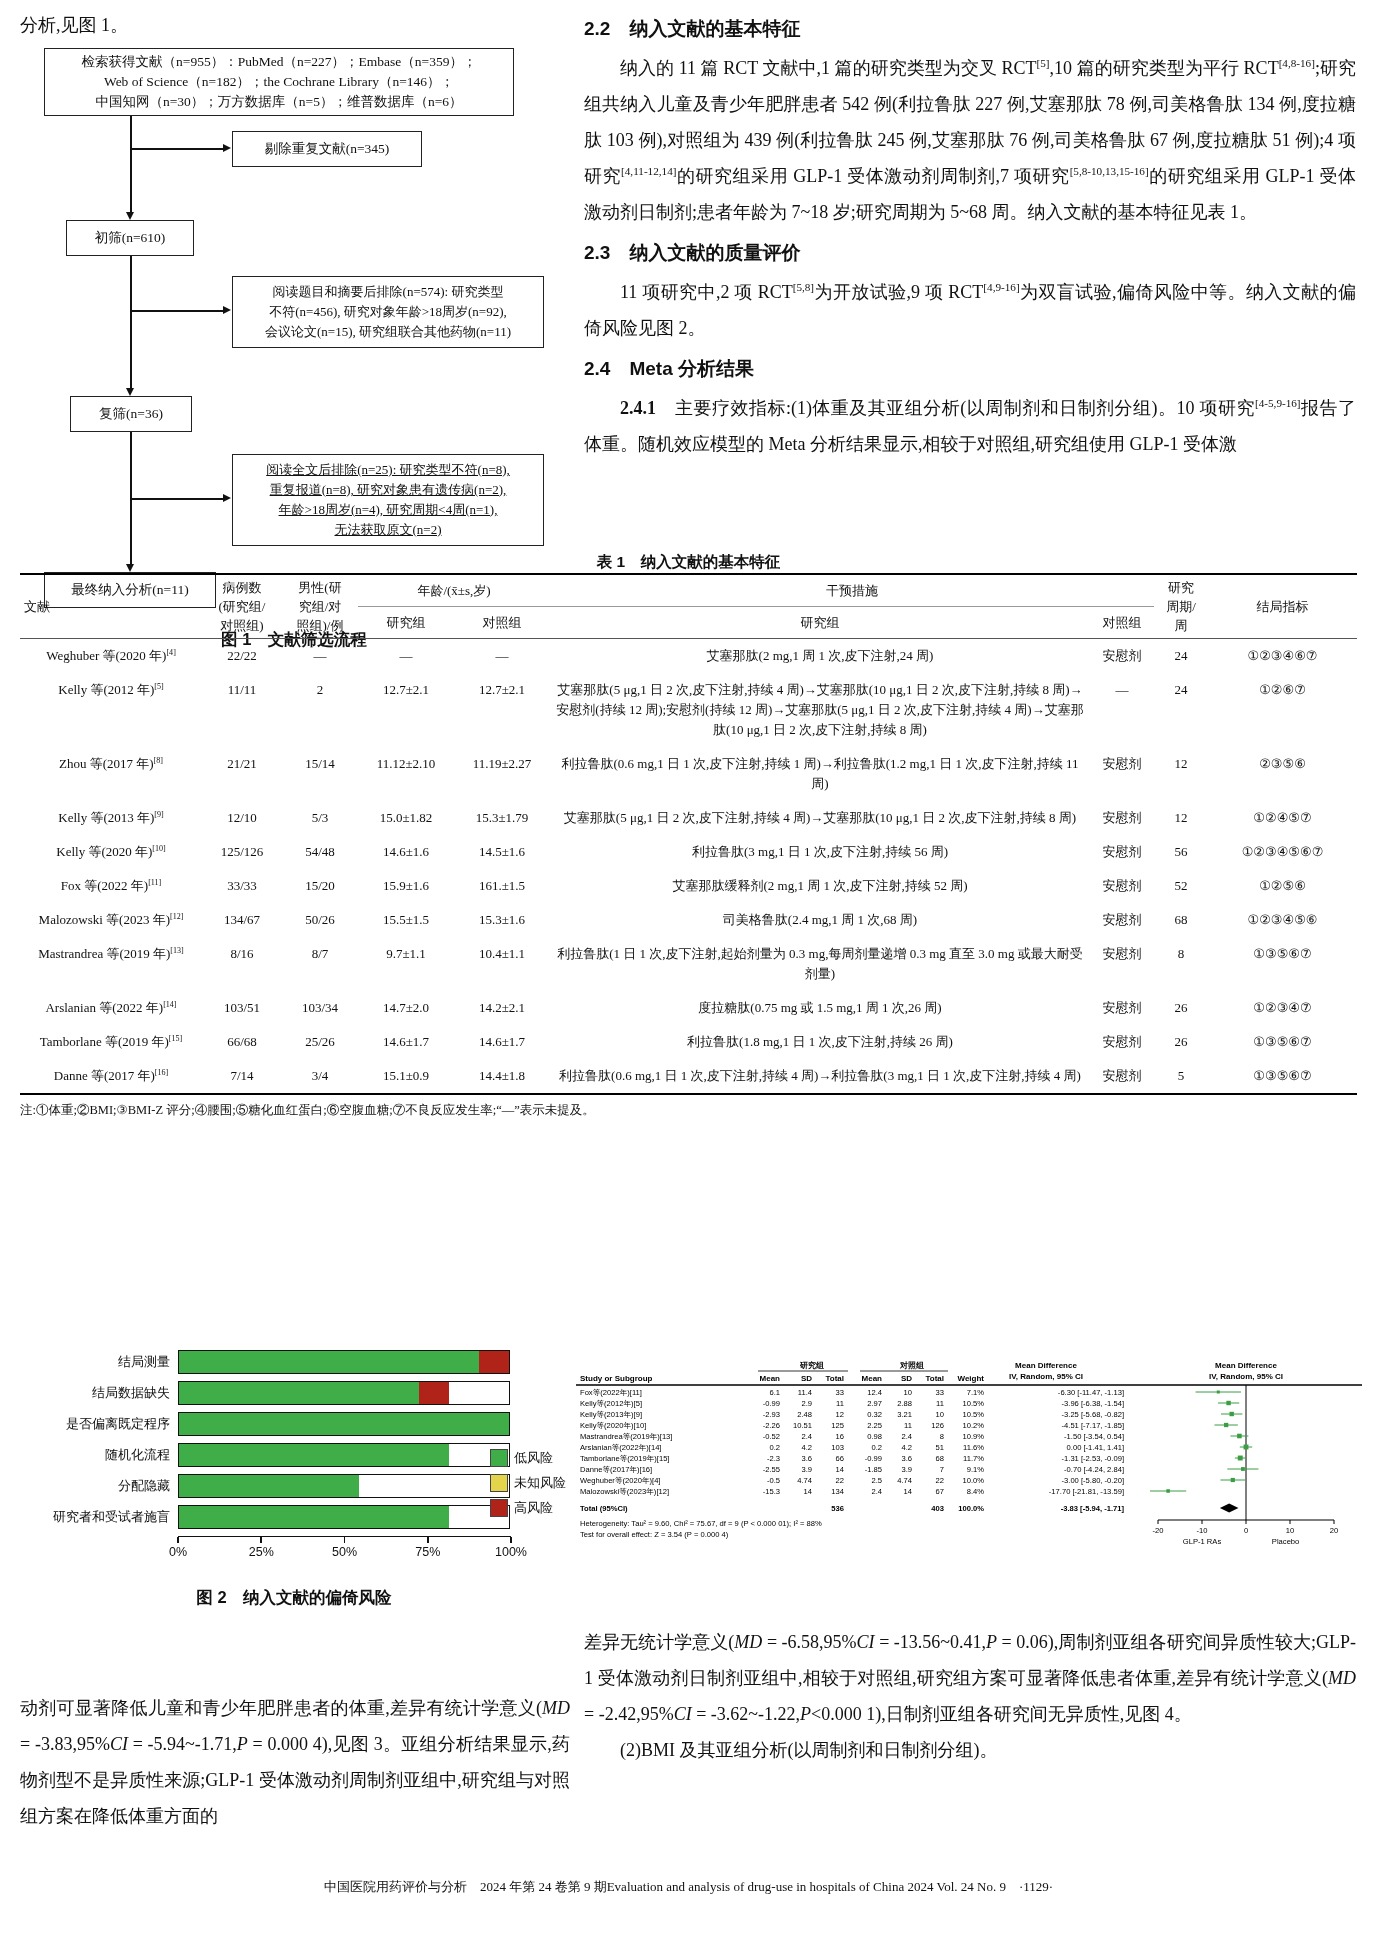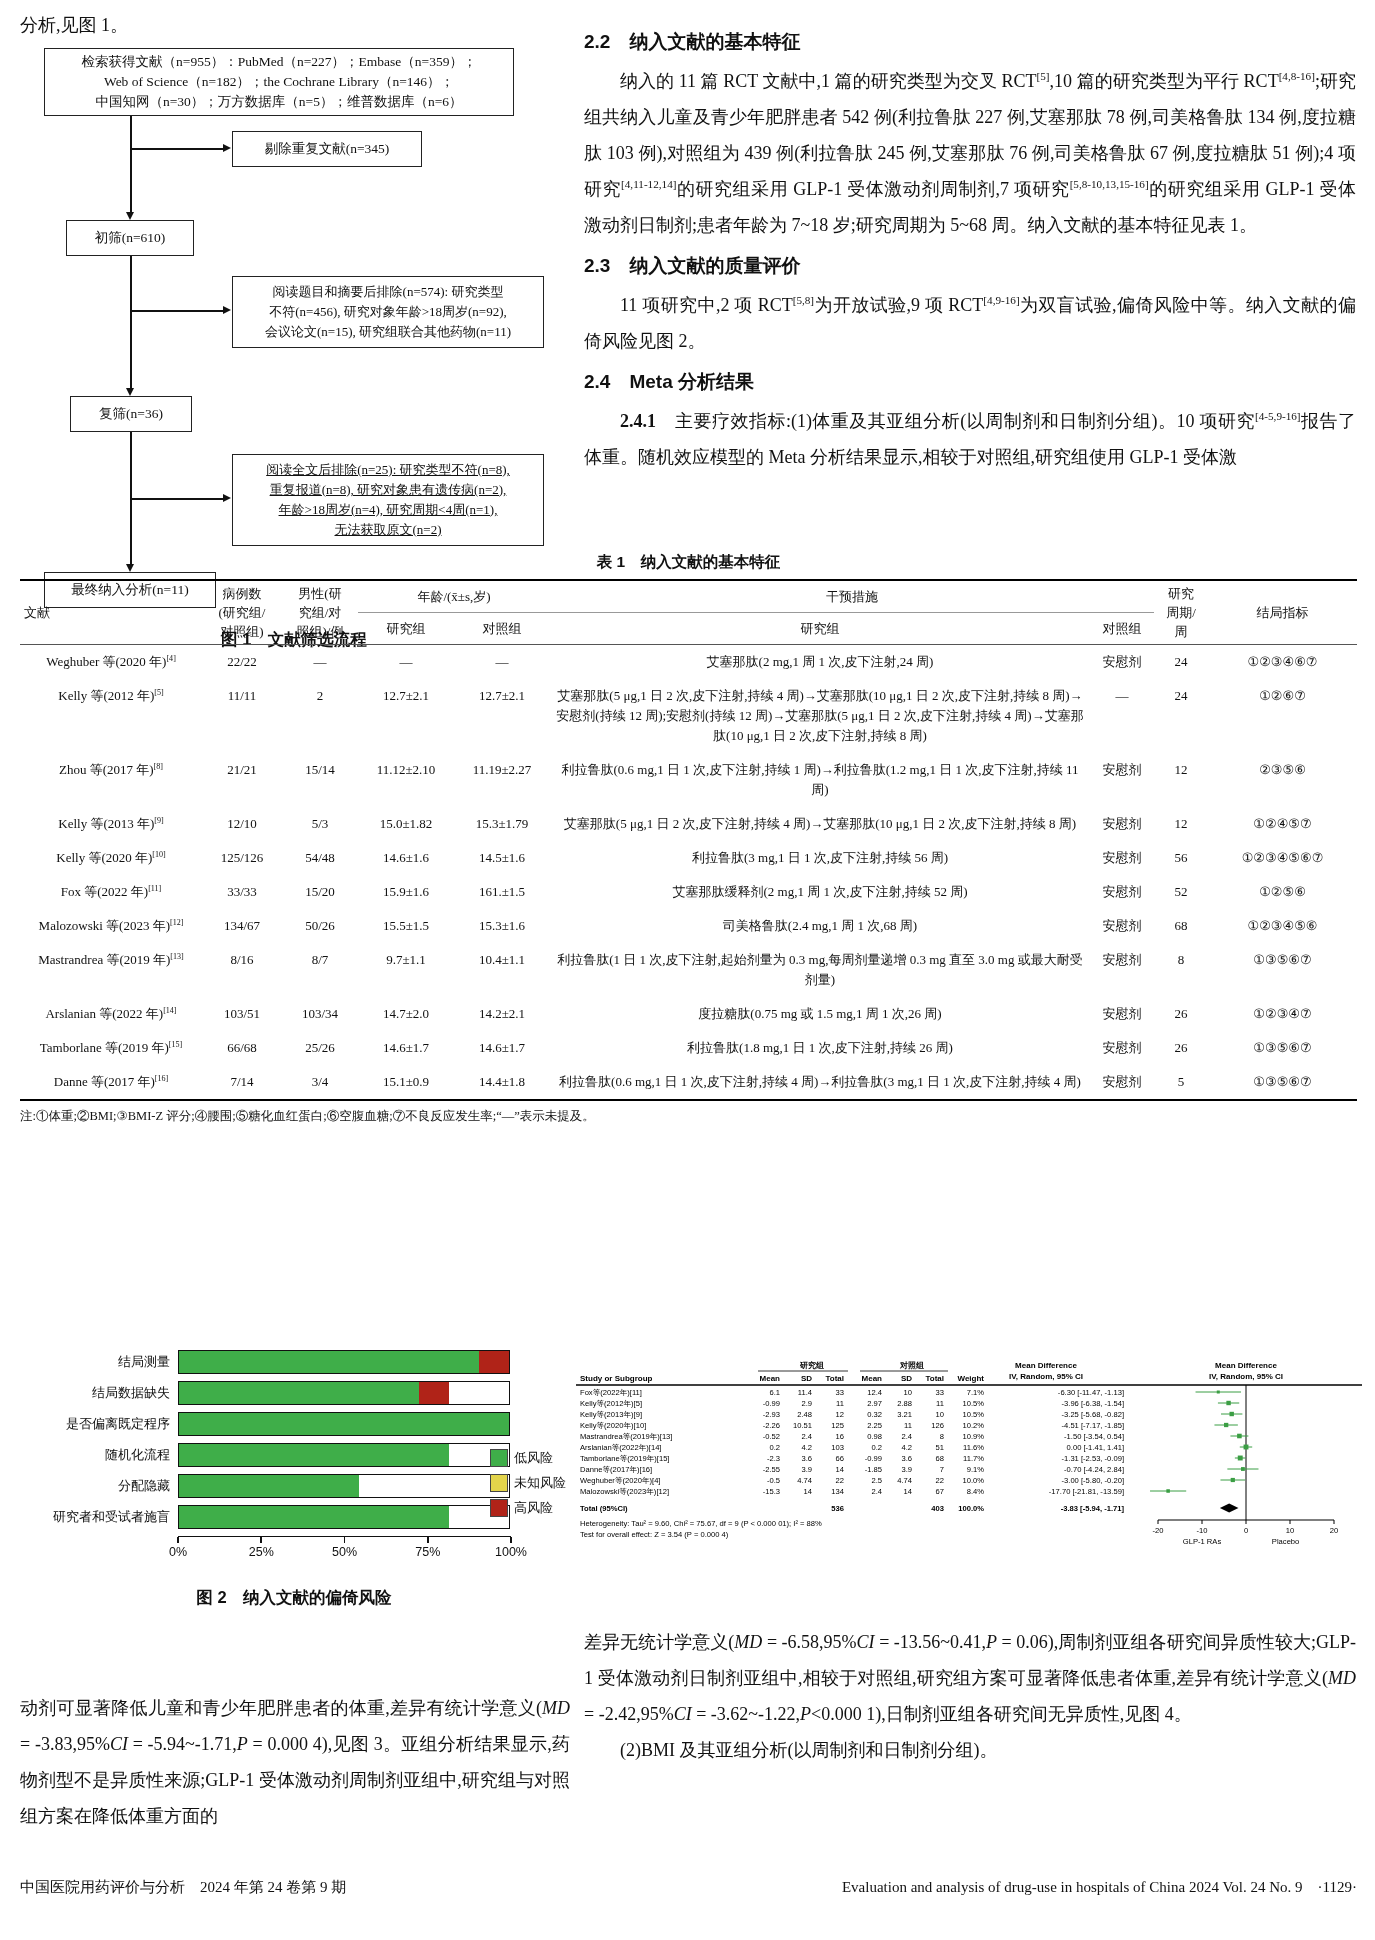--- a/index.html
+++ b/index.html
@@ -6,34 +6,34 @@
   body{width:1375px;height:1940px;position:relative;font-family:"Liberation Serif",serif;color:#111;}
   .sheet{position:absolute;left:0;top:0;width:1375px;height:1940px;background:#fff;}
   sup{font-size:0.62em;vertical-align:super;line-height:0;}
   .heading{font-family:"Liberation Sans",sans-serif;font-weight:bold;font-size:19px;margin:10px 0 8px 0;}
   .par{font-size:18px;line-height:36px;text-align:justify;}
   .indent{text-indent:2em;}
   .pre{white-space:pre-line;}
 
   
   #col-left-top{position:absolute;left:20px;top:10px;width:548px;}
-  #col-right-top{position:absolute;left:584px;top:19px;width:772px;}
+  #col-right-top{position:absolute;left:584px;top:6px;width:772px;}
   #intro-line{font-size:18px;line-height:30px;margin-bottom:8px;}
 
   
   #flowchart{position:relative;width:548px;height:565px;font-size:13.5px;}
   .fbox{position:absolute;border:1.5px solid #222;background:#fff;display:flex;align-items:center;justify-content:center;text-align:center;line-height:20px;box-sizing:border-box;padding:16px 4px;}
   .fline{position:absolute;background:#111;}
   .arr-down{position:absolute;width:0;height:0;border-left:4.5px solid transparent;border-right:4.5px solid transparent;border-top:8px solid #111;}
   .arr-right{position:absolute;width:0;height:0;border-top:4.5px solid transparent;border-bottom:4.5px solid transparent;border-left:8px solid #111;}
   .fig-caption{font-family:"Liberation Sans",sans-serif;font-weight:bold;font-size:16.5px;text-align:center;margin-top:16px;}
 
   
   #table-block{position:absolute;left:20px;top:552px;width:1337px;}
-  #t1-caption{font-family:"Liberation Sans",sans-serif;font-weight:bold;font-size:15.5px;text-align:center;margin-bottom:6px;}
+  #t1-caption{font-family:"Liberation Sans",sans-serif;font-weight:bold;font-size:15.5px;text-align:center;}
   table.t1{width:100%;border-collapse:collapse;font-size:13px;border-top:2.5px solid #000;border-bottom:2.5px solid #000;}
   table.t1 th{font-weight:normal;text-align:center;vertical-align:middle;padding:3px 2px;line-height:19px;}
   table.t1 thead{border-bottom:1.6px solid #555;}
   th.group{border-bottom:1px solid #999;}
   table.t1 td{padding:7px 3px;text-align:center;vertical-align:top;line-height:20px;}
   td.c-study{text-align:left;white-space:nowrap;}
   td.c-interv{text-align:center;margin-left:29px;}
   #t1-note{font-size:12.5px;margin-top:6px;line-height:18px;}
 
   
@@ -50,21 +50,21 @@
   .legrow{display:flex;align-items:center;margin:7px 0;}
   .legswatch{width:16px;height:16px;border:1px solid #444;margin-right:6px;}
 
   
   #fig3-block{position:absolute;left:576px;top:1358px;width:786px;}
   #fig3-caption{font-family:"Liberation Sans",sans-serif;font-weight:bold;font-size:16.5px;text-align:center;margin-top:8px;}
 
   
   #bottom-left{position:absolute;left:20px;top:1690px;width:550px;}
   #bottom-right{position:absolute;left:584px;top:1624px;width:772px;}
-  #footer{position:absolute;left:20px;top:1878px;width:1337px;display:flex;justify-content:space-between;font-size:15px;}
+  #footer{position:absolute;left:20px;top:1878px;width:1337px;display:flex;justify-content:center;font-size:13px;}
 </style>
 </head>
 <body>
 <div class="sheet">
 
 <div id="col-left-top">
   <div id="intro-line">分析,见图 1。</div>
 
   <div id="flowchart">
     <div class="fbox pre" style="left:24px;top:0;width:470px;height:68px;">检索获得文献（n=955）：PubMed（n=227）；Embase（n=359）；

